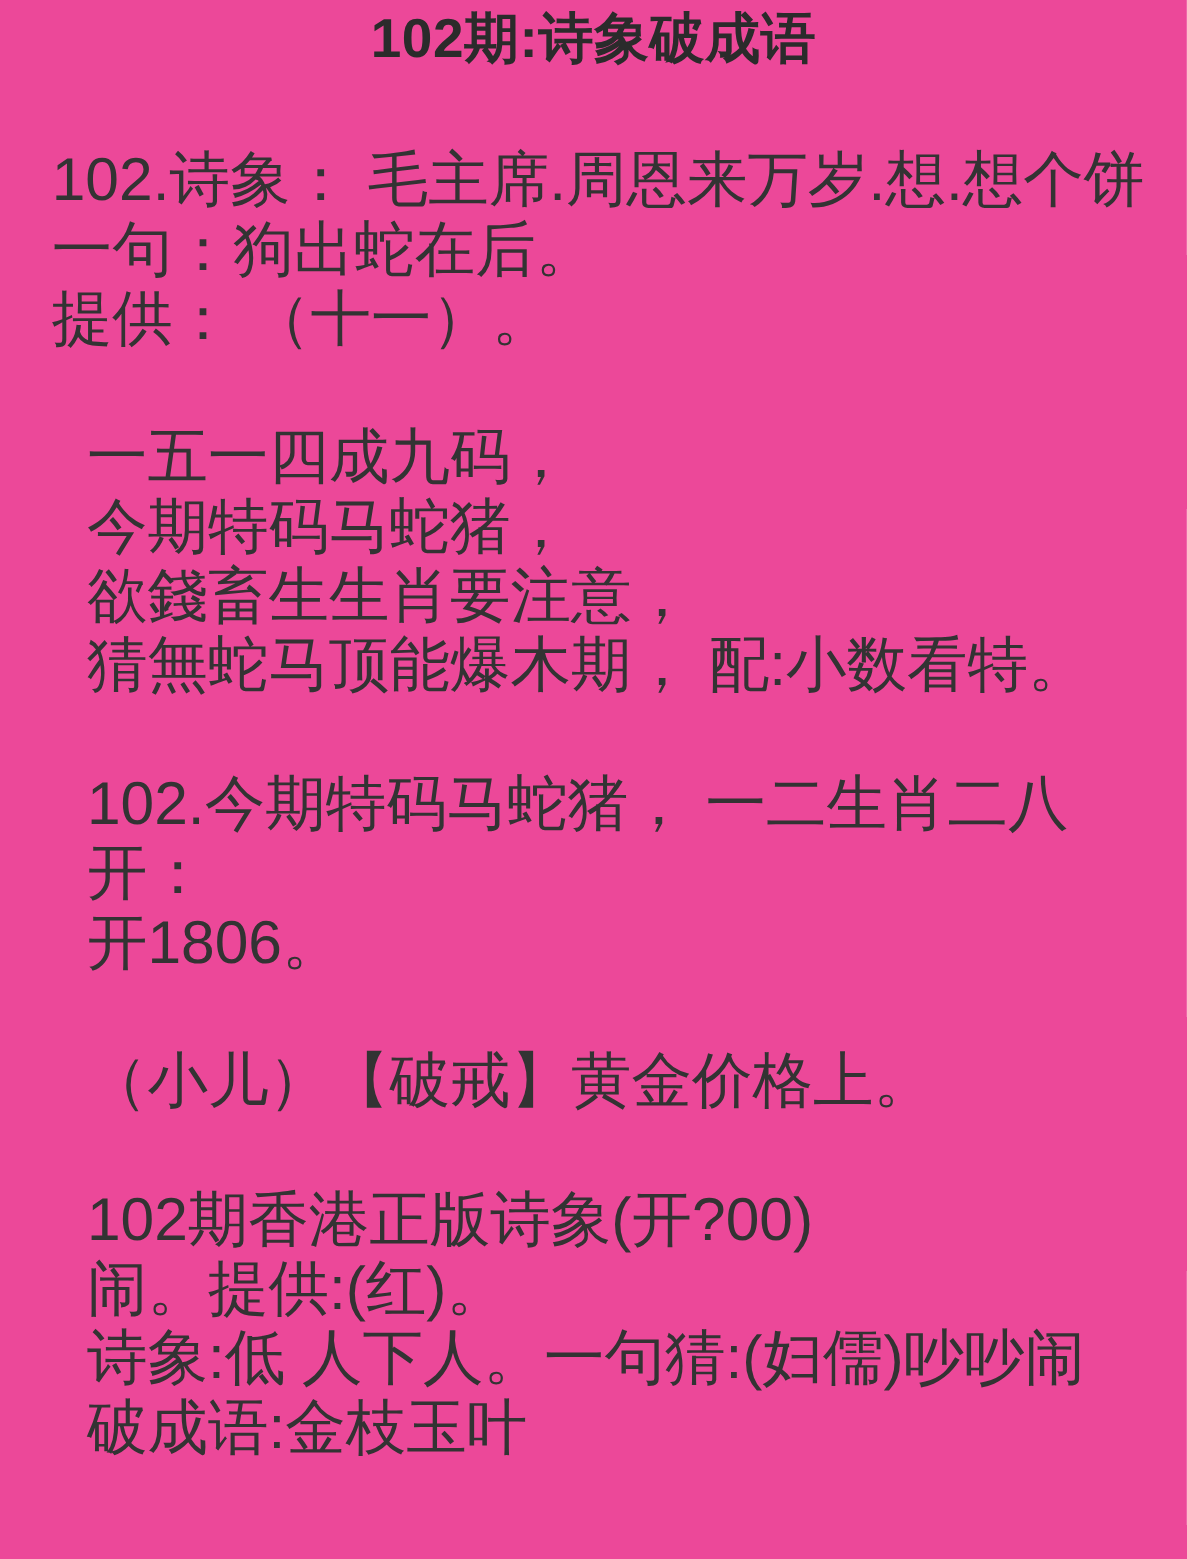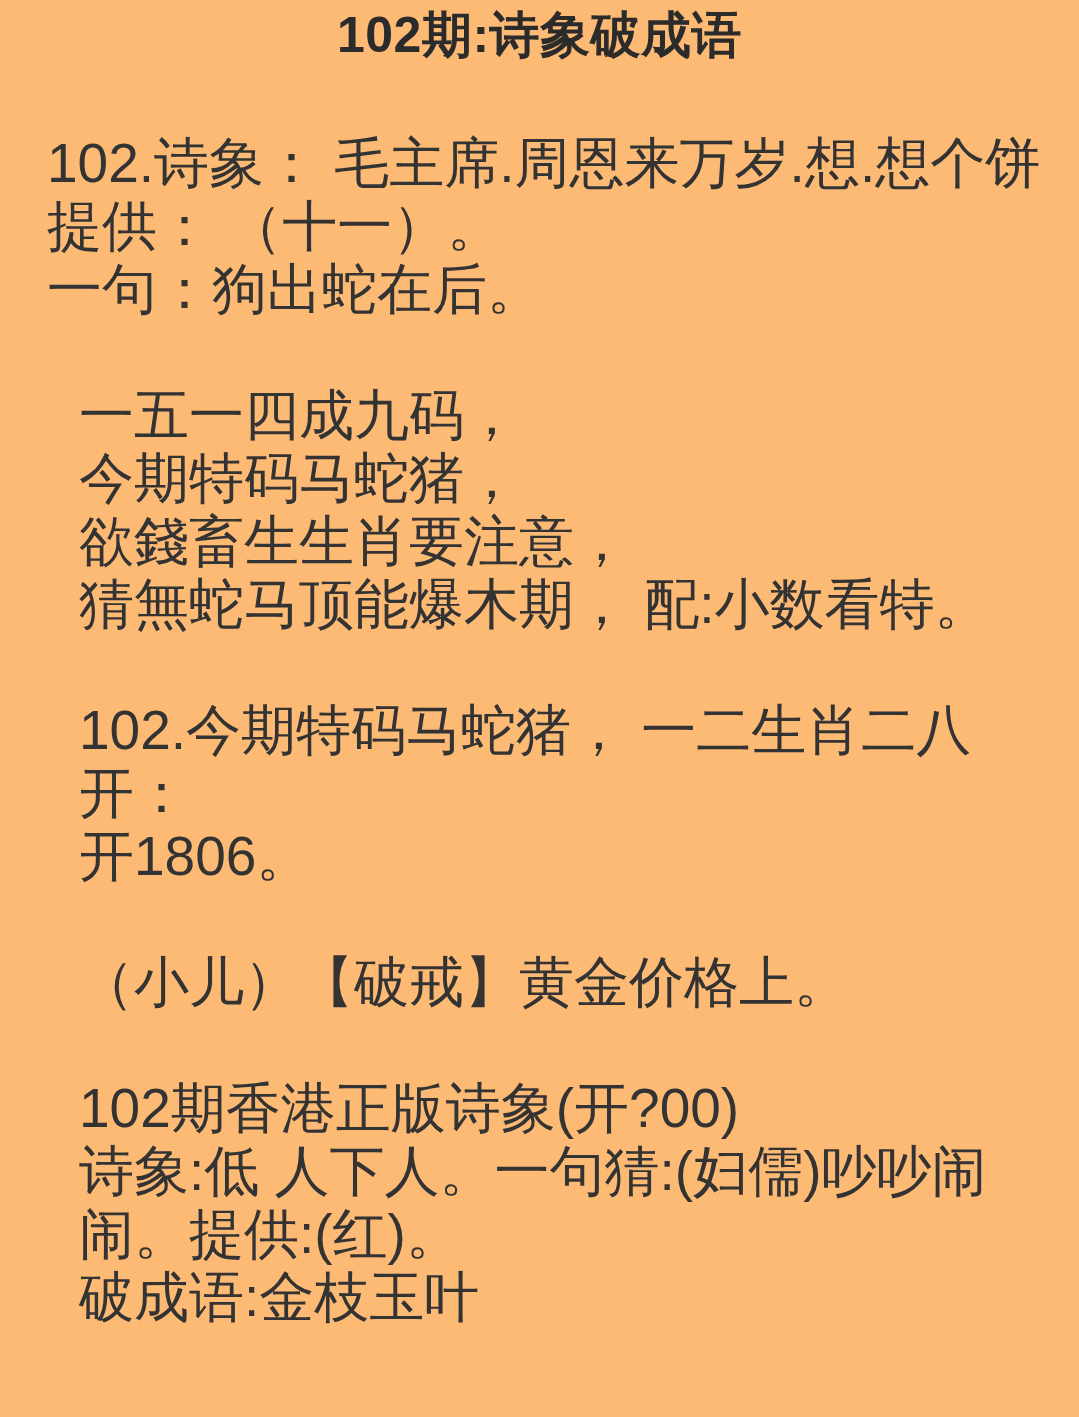--- a/index.html
+++ b/index.html
@@ -6,21 +6,21 @@
   html, body {
     width: 1079px;
     height: 1417px;
     background: #ffffff;
     font-family: "Liberation Sans", "DejaVu Sans", sans-serif;
     overflow: hidden;
   }
   .page {
     width: 1079px;
     height: 1417px;
-    background: #fdba74;
+    background: #ec4899;
     color: #303030;
   }
   .page-title {
     font-size: 50px;
     font-weight: bold;
     line-height: 70px;
     text-align: center;
     color: #2b2b2b;
     letter-spacing: 0.5px;
   }
@@ -41,36 +41,36 @@
   }
 </style>
 </head>
 <body>
 
 <div class="page">
   <h1 class="page-title">102期:诗象破成语</h1>
   <div class="content">
       <div class="section">
         <div class="line">102.诗象： 毛主席.周恩来万岁.想.想个饼</div>
+        <div class="line">一句：狗出蛇在后。</div>
         <div class="line">提供： （十一）。</div>
-        <div class="line">一句：狗出蛇在后。</div>
       </div>
       <div class="section">
         <div class="line">一五一四成九码，</div>
         <div class="line">今期特码马蛇猪，</div>
         <div class="line">欲錢畜生生肖要注意，</div>
         <div class="line">猜無蛇马顶能爆木期， 配:小数看特。</div>
       </div>
       <div class="section">
         <div class="line">102.今期特码马蛇猪， 一二生肖二八开：</div>
         <div class="line">开1806。</div>
       </div>
       <div class="section">
         <div class="line">（小儿）【破戒】黄金价格上。</div>
       </div>
       <div class="section">
         <div class="line">102期香港正版诗象(开?00)</div>
+        <div class="line">闹。提供:(红)。</div>
         <div class="line">诗象:低 人下人。一句猜:(妇儒)吵吵闹</div>
-        <div class="line">闹。提供:(红)。</div>
         <div class="line">破成语:金枝玉叶</div>
       </div>
     </div>
 </div>
 
 </body></html>

